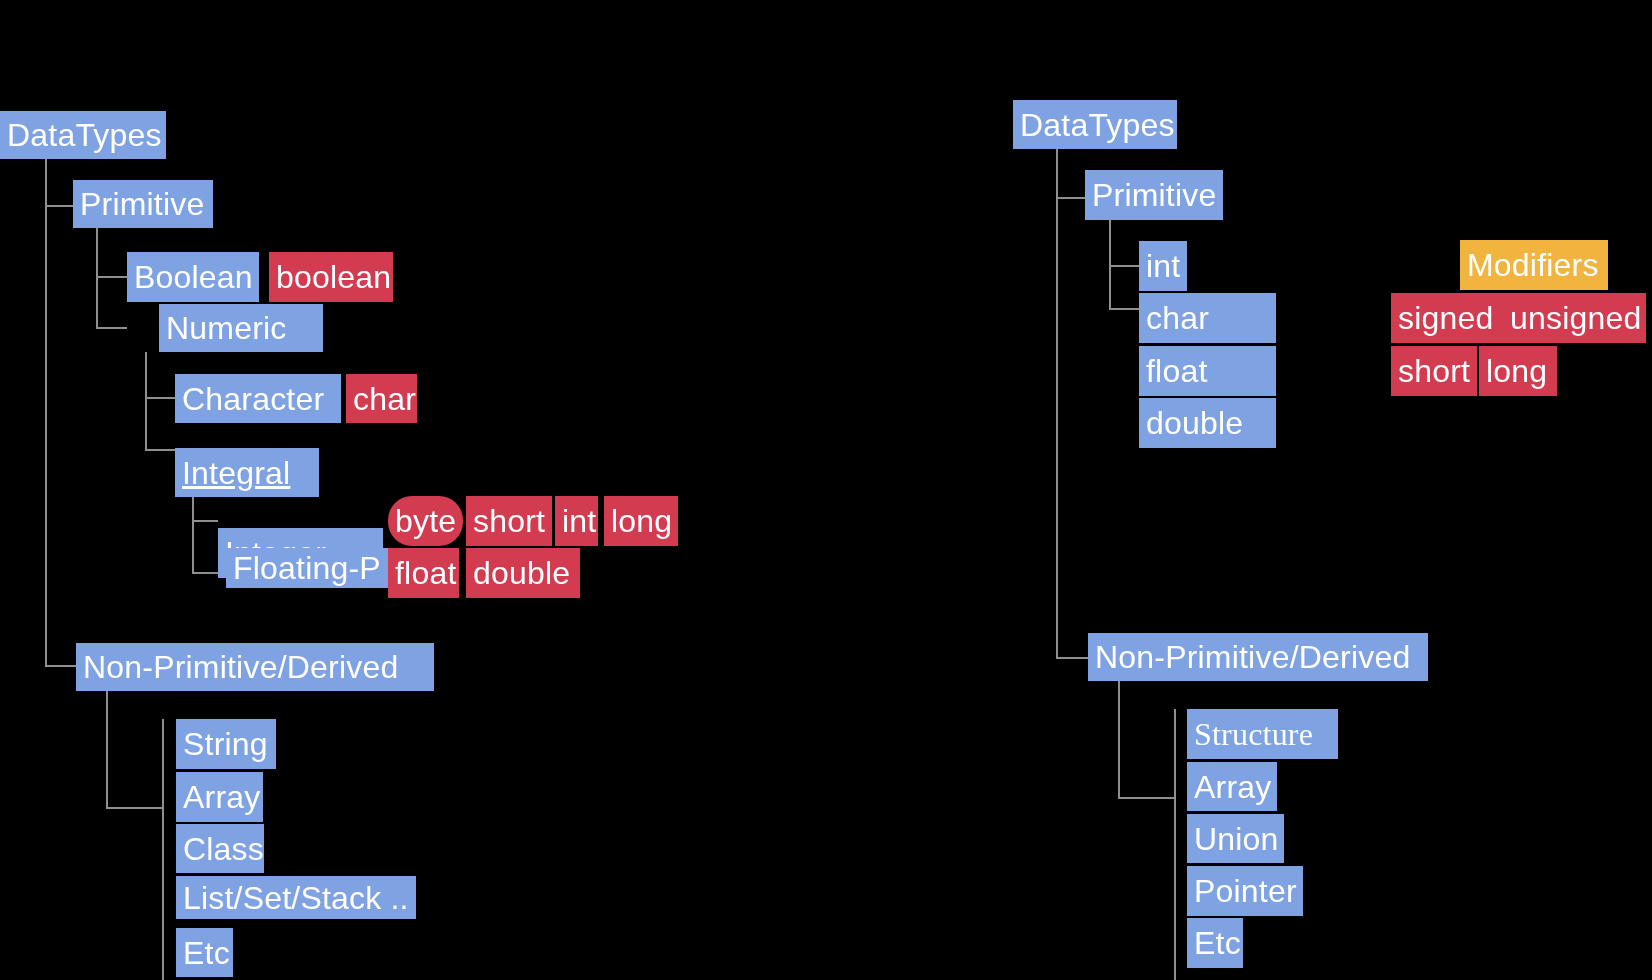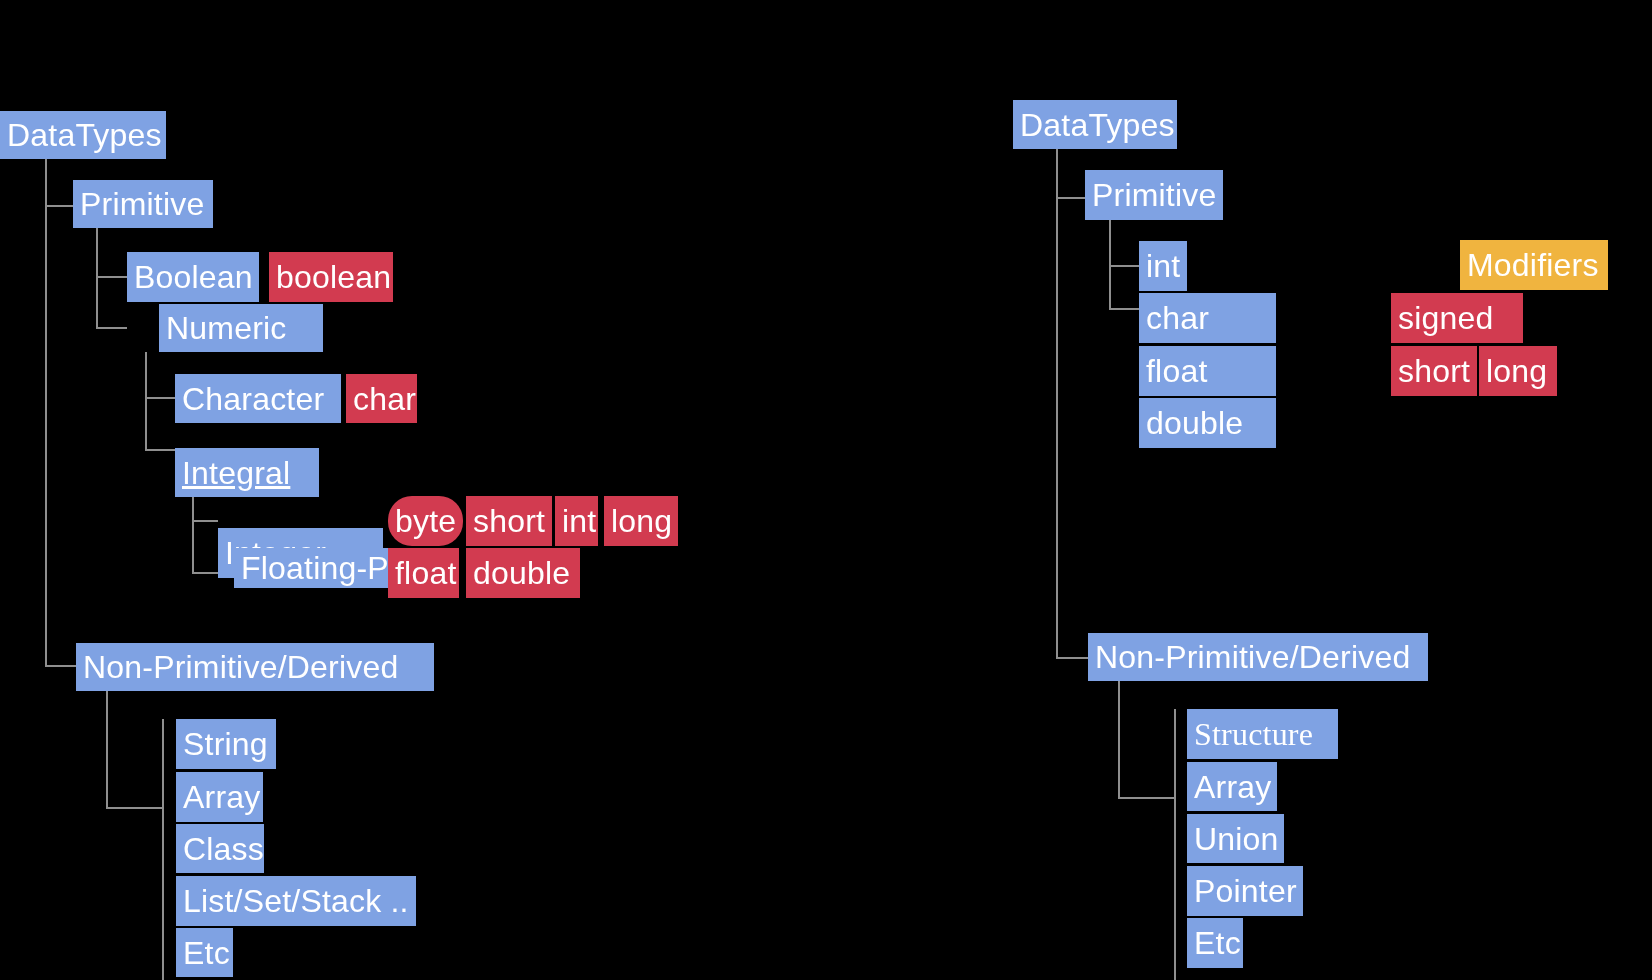--- a/index.html
+++ b/index.html
@@ -62,28 +62,28 @@
   <div class="node kw" style="left:269px; top:252px; width:124px; height:50px;">boolean</div>
   <div class="node cat" style="left:127px; top:304px; width:164px; height:48px;margin-left:32px;">Numeric</div>
   <div class="node cat" style="left:175px; top:374px; width:166px; height:49px;">Character</div>
   <div class="node kw" style="left:346px; top:374px; width:71px; height:49px;">char</div>
   <div class="node cat" style="left:175px; top:448px; width:144px; height:49px;text-decoration:underline;">Integral</div>
   <div class="node cat" style="left:218px; top:496px; width:165px; height:50px;margin-top:32px;">Integer</div>
   <div class="node kw" style="left:388px; top:496px; width:75px; height:50px;border-radius:24px;">byte</div>
   <div class="node kw" style="left:466px; top:496px; width:86px; height:50px;">short</div>
   <div class="node kw" style="left:555px; top:496px; width:43px; height:50px;">int</div>
   <div class="node kw" style="left:604px; top:496px; width:74px; height:50px;">long</div>
-  <div class="node cat" style="left:234px; top:548px; width:165px; height:40px;text-align:right;">Floating-P</div>
+  <div class="node cat" style="left:226px; top:548px; width:165px; height:40px;text-align:right;">Floating-P</div>
   <div class="node kw" style="left:388px; top:548px; width:71px; height:50px;">float</div>
   <div class="node kw" style="left:466px; top:548px; width:114px; height:50px;">double</div>
   <div class="node cat" style="left:76px; top:643px; width:358px; height:48px;">Non-Primitive/Derived</div>
   <div class="node cat" style="left:176px; top:719px; width:100px; height:50px;">String</div>
   <div class="node cat" style="left:176px; top:772px; width:87px; height:50px;">Array</div>
   <div class="node cat" style="left:176px; top:824px; width:88px; height:49px;">Class</div>
-  <div class="node cat" style="left:176px; top:876px; width:240px; height:50px;">List/Set/Stack ..</div>
+  <div class="node cat" style="left:176px; top:876px; width:240px; height:43px;">List/Set/Stack ..</div>
   <div class="node cat" style="left:176px; top:928px; width:57px; height:49px;">Etc</div>
 
   <div class="line" style="left:1056px; top:149px; width:2px; height:510px;"></div>
   <div class="line" style="left:1056px; top:197px; width:29px; height:2px;"></div>
   <div class="line" style="left:1056px; top:657px; width:32px; height:2px;"></div>
   <div class="line" style="left:1109px; top:220px; width:2px; height:90px;"></div>
   <div class="line" style="left:1109px; top:265px; width:30px; height:2px;"></div>
   <div class="line" style="left:1109px; top:308px; width:30px; height:2px;"></div>
   <div class="line" style="left:1118px; top:681px; width:2px; height:118px;"></div>
   <div class="line" style="left:1118px; top:797px; width:57px; height:2px;"></div>
@@ -91,20 +91,21 @@
 
   <div class="node cat" style="left:1013px; top:100px; width:164px; height:49px;">DataTypes</div>
   <div class="node cat" style="left:1085px; top:170px; width:138px; height:50px;">Primitive</div>
   <div class="node cat" style="left:1139px; top:241px; width:48px; height:50px;">int</div>
   <div class="node cat" style="left:1139px; top:293px; width:137px; height:50px;">char</div>
   <div class="node cat" style="left:1139px; top:346px; width:137px; height:50px;">float</div>
   <div class="node cat" style="left:1139px; top:398px; width:137px; height:50px;">double</div>
 
   <div class="node mod" style="left:1424px; top:240px; width:148px; height:50px;">Modifiers</div>
   <div class="node kw" style="left:1391px; top:293px; width:132px; height:50px;">signed</div>
+  <div class="node kw" style="left:1503px; top:293px; width:143px; height:50px;">unsigned</div>
   <div class="node kw" style="left:1391px; top:346px; width:86px; height:50px;">short</div>
   <div class="node kw" style="left:1479px; top:346px; width:78px; height:50px;">long</div>
 
   <div class="node cat" style="left:1088px; top:633px; width:340px; height:48px;">Non-Primitive/Derived</div>
   <div class="node cat" style="left:1187px; top:709px; width:151px; height:50px;font-family:Liberation Serif, serif;">Structure</div>
   <div class="node cat" style="left:1187px; top:762px; width:90px; height:49px;">Array</div>
   <div class="node cat" style="left:1187px; top:814px; width:97px; height:49px;">Union</div>
   <div class="node cat" style="left:1187px; top:866px; width:116px; height:50px;">Pointer</div>
   <div class="node cat" style="left:1187px; top:918px; width:56px; height:50px;">Etc</div>
 

